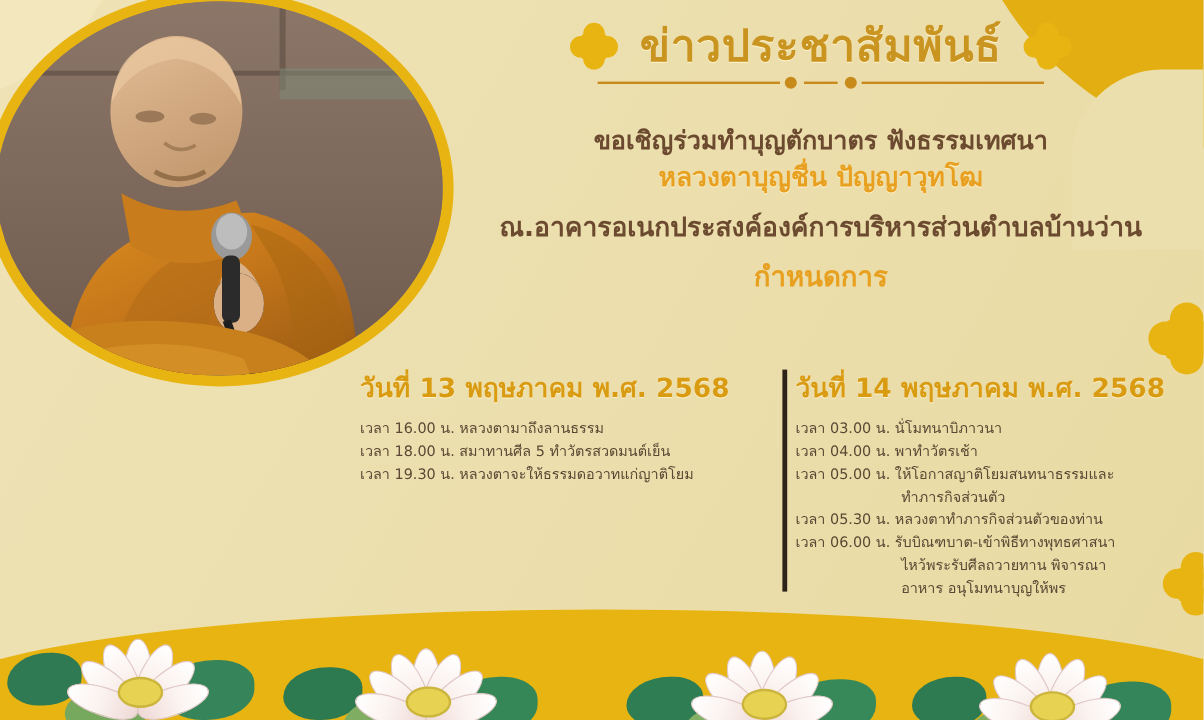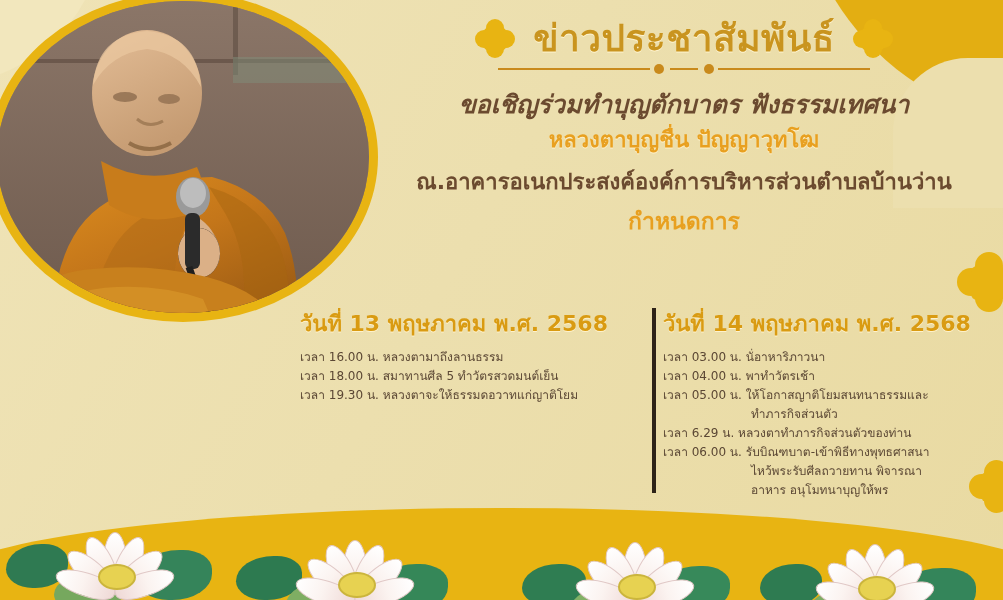--- a/index.html
+++ b/index.html
@@ -38,21 +38,21 @@
   #title-divider .bar{position:absolute;top:6px;height:2px;background:#c98a1c;}
   #title-divider .bar.l{left:0;width:152px;}
   #title-divider .bar.r{right:0;width:152px;}
   #title-divider .bar.m{left:186px;width:28px;margin-left:-14px;}
   #title-divider .dot{position:absolute;top:2px;width:10px;height:10px;border-radius:50%;
                       background:#c98a1c;}
   #title-divider .dot.a{left:156px;}
   #title-divider .dot.b{right:156px;}
   .hline{color:#6b4a2f;font-weight:bold;line-height:1.45;}
   #org-line{font-size:25px;margin-top:2px;}
-  #invite-line{font-size:25px;margin-top:11px;font-style:italic;}
+  #invite-line{font-size:21px;margin-top:26px;}
   #monk-name{font-size:22px;color:#e8a020;margin-top:0;
              text-shadow:0 1px 0 #fff2cb;}
   #venue-line{font-size:22px;margin-top:10px;}
   #agenda-label{font-size:23px;color:#e8a020;margin-top:8px;}
 
   
   #schedule{position:absolute;top:306px;left:300px;width:700px;display:flex;}
   .col{position:relative;}
   .col.left{width:352px;}
   .col.right{width:348px;padding-left:22px;}
@@ -201,33 +201,33 @@
       <div class="evt">
         <span>เวลา 19.30 น.</span>
         <span>หลวงตาจะให้ธรรมดอวาทแก่ญาติโยม</span>
       </div>
     </div>
 
     <div class="col right">
       <div class="col-date">วันที่ 14 พฤษภาคม พ.ศ. 2568</div>
       <div class="evt">
         <span>เวลา 03.00 น.</span>
-        <span>นั่อาหาริภาวนา</span>
+        <span>นั่โมทนาบิภาวนา</span>
       </div>
       <div class="evt">
         <span>เวลา 04.00 น.</span>
         <span>พาทำวัตรเช้า</span>
       </div>
       <div class="evt">
         <span>เวลา 05.00 น.</span>
         <span>ให้โอกาสญาติโยมสนทนาธรรมและ</span>
         <span class="cont">ทำภารกิจส่วนตัว</span>
       </div>
       <div class="evt">
-        <span>เวลา 6.29 น.</span>
+        <span>เวลา 05.30 น.</span>
         <span>หลวงตาทำภารกิจส่วนตัวของท่าน</span>
       </div>
       <div class="evt">
         <span>เวลา 06.00 น.</span>
         <span>รับบิณฑบาต-เข้าพิธีทางพุทธศาสนา</span>
         <span class="cont">ไหว้พระรับศีลถวายทาน พิจารณา</span>
         <span class="cont">อาหาร อนุโมทนาบุญให้พร</span>
       </div>
     </div>
   </div>

